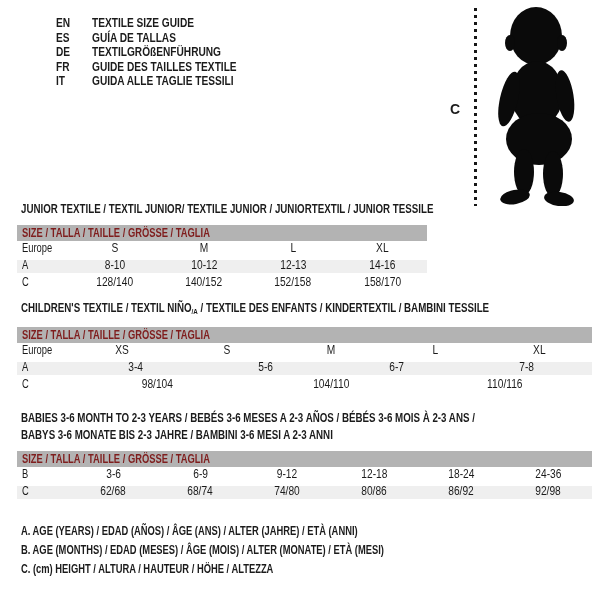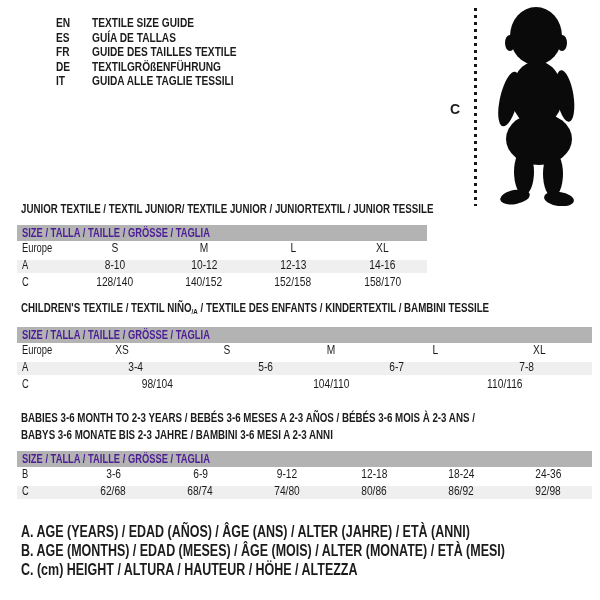--- a/index.html
+++ b/index.html
@@ -25,50 +25,50 @@
 
   
   .tables-block{position:absolute;left:17px;top:201px;width:575px;}
   .table-section + .table-section{margin-top:8px;}
   .table-section:nth-child(3){margin-top:16px;}
   .table-title{font-size:12.5px;font-weight:bold;line-height:17px;margin-left:4px;}
   .table-title sub{font-size:8px;vertical-align:-2px;}
   .size-table{margin-top:7px;width:100%;}
   .size-table.narrow{width:410px;}
   .table-bar{height:16px;background:var(--table-header-bg,#b3b3b3);display:flex;align-items:center;
-    padding-left:5px;box-sizing:border-box;font-size:12px;font-weight:bold;color:#4c1d95;}
+    padding-left:5px;box-sizing:border-box;font-size:12px;font-weight:bold;color:#7f1d1d;}
   .t-row{display:flex;height:17px;align-items:flex-start;font-size:12px;}
   .t-row.shaded{background:linear-gradient(to bottom,transparent 2px,
     var(--row-shaded-bg,#efefef) 2px,var(--row-shaded-bg,#efefef) 15px,transparent 15px);}
   .row-label{width:53px;padding-left:5px;box-sizing:border-box;}
   .t-cell{flex:1;text-align:center;}
 
   
   .notes{margin-top:21px;margin-left:4px;}
-  .note-line{font-size:16px;font-weight:bold;line-height:19px;}
+  .note-line{font-size:12px;font-weight:bold;line-height:19px;}
 </style>
 </head>
 <body>
 
 <div class="lang-block">
     <div class="lang-row">
       <span class="lang-code"><span class="cond">EN</span></span>
       <span class="cond">TEXTILE SIZE GUIDE</span>
     </div>
     <div class="lang-row">
       <span class="lang-code"><span class="cond">ES</span></span>
       <span class="cond">GUÍA DE TALLAS</span>
     </div>
     <div class="lang-row">
+      <span class="lang-code"><span class="cond">DE</span></span>
+      <span class="cond">TEXTILGRÖßENFÜHRUNG</span>
+    </div>
+    <div class="lang-row">
       <span class="lang-code"><span class="cond">FR</span></span>
       <span class="cond">GUIDE DES TAILLES TEXTILE</span>
-    </div>
-    <div class="lang-row">
-      <span class="lang-code"><span class="cond">DE</span></span>
-      <span class="cond">TEXTILGRÖßENFÜHRUNG</span>
     </div>
     <div class="lang-row">
       <span class="lang-code"><span class="cond">IT</span></span>
       <span class="cond">GUIDA ALLE TAGLIE TESSILI</span>
     </div>
   </div>
 
 <div class="figure-line"></div>
 <div class="figure-c">C</div>
 <svg class="figure-svg" width="112" height="200" viewBox="0 0 112 200" aria-hidden="true">

